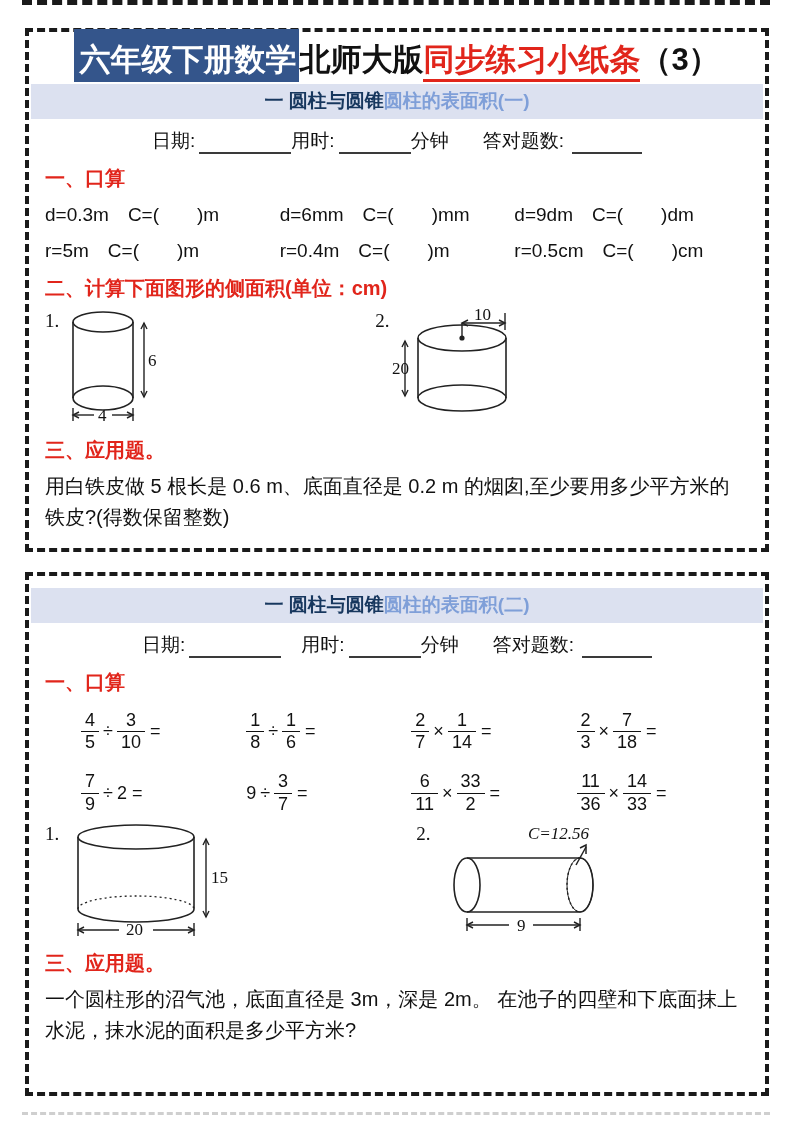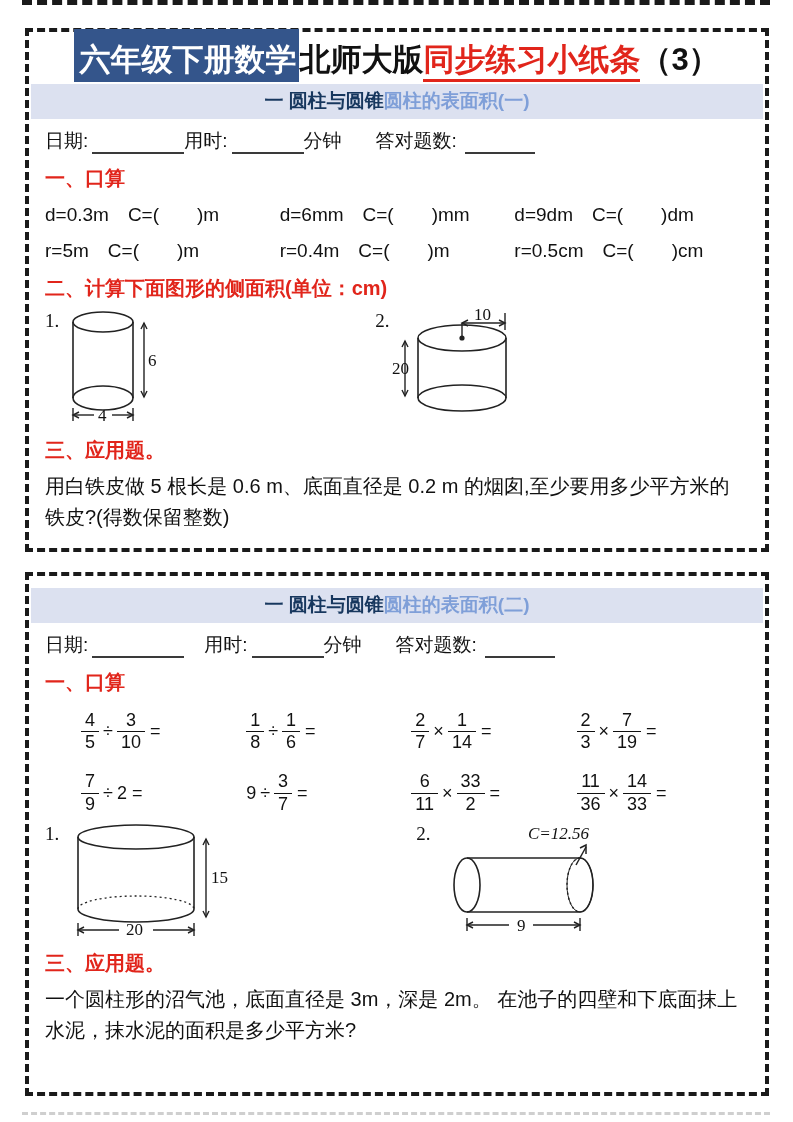--- a/index.html
+++ b/index.html
@@ -22,21 +22,21 @@
   .t-red{color:var(--red,#E1251B);border-bottom:3px solid var(--red,#E1251B);padding-bottom:2px;text-align:center;}
   .t-num{color:#111;}
 
   .unit-bar{
     margin:4px -14px 0 -14px;background:var(--bar-bg,#DCE1F0);
     text-align:center;font-size:19px;font-weight:bold;padding:4px 0 5px 0;
   }
   .u-unit{color:var(--unit-dark,#17375E);}
   .u-topic{color:var(--topic-blue,#7F9FD8);}
 
-  .meta-row{display:flex;align-items:flex-end;font-size:19px;margin-top:9px;color:#111;}
+  .meta-row{display:flex;justify-content:center;align-items:flex-end;font-size:19px;margin-top:9px;color:#111;}
   .blank{display:inline-block;border-bottom:2px solid #3a3a3a;height:21px;}
   .b1{width:92px;margin-left:4px;}
   .b2{width:72px;margin-left:4px;}
   .b3{width:70px;margin-left:8px;}
   .ml18{margin-left:20px;}
   .ml30{margin-left:34px;}
 
   .sec-head{color:var(--red,#E1251B);font-weight:bold;font-size:20px;margin-top:11px;}
 
   .oral-rows{font-size:19px;margin-top:4px;}
@@ -198,21 +198,21 @@
           <span class="eq">=</span>
         </div>
         <div class="problem">
           <span class="frac">
             <span class="fnum">2</span>
             <span class="fden">3</span>
           </span>
           <span class="op">×</span>
           <span class="frac">
             <span class="fnum">7</span>
-            <span class="fden">19</span>
+            <span class="fden">18</span>
           </span>
           <span class="eq">=</span>
         </div>
         <div class="problem">
           <span class="frac">
             <span class="fnum">7</span>
             <span class="fden">9</span>
           </span>
           <span class="op">÷</span>
           <span class="int">2</span>

